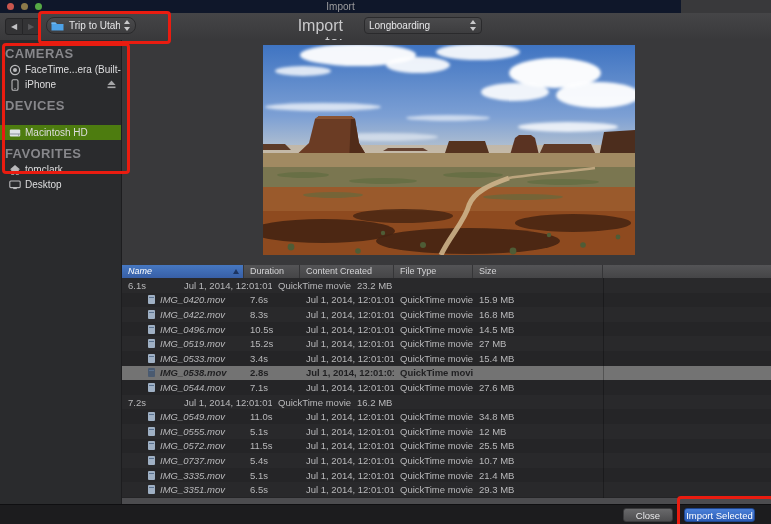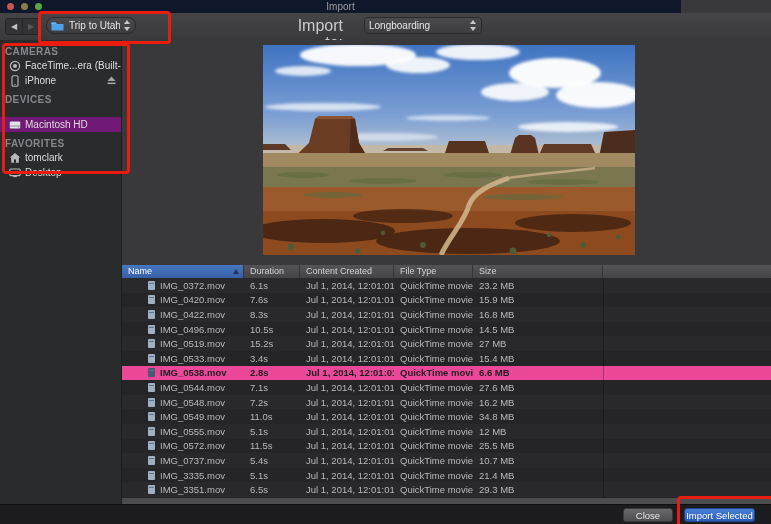--- a/index.html
+++ b/index.html
@@ -34,47 +34,47 @@
   .stepper::before,.stepper::after{content:"";position:absolute;left:0;
     border-left:3.5px solid transparent;border-right:3.5px solid transparent;}
   .stepper::before{top:0;border-bottom:4px solid #c9c9cb;}
   .stepper::after{bottom:0;border-top:4px solid #c9c9cb;}
   .folder-glyph{width:13px;height:10px;margin-right:5px;flex:none;}
   .import-to{position:absolute;left:290px;top:4px;width:53px;height:17px;line-height:17px;
     text-align:right;font-size:16px;color:#c9c9cb;}
   
   .sidebar{position:absolute;top:40px;left:0;width:122px;height:464px;
     background:#2a2b2d;border-right:1px solid #1d1d1f;box-sizing:border-box;}
-  .sec-label{margin:6px 0 1px 5px;font-size:10px;font-weight:bold;color:#87878b;
+  .sec-label{margin:6px 0 1px 5px;font-size:13px;font-weight:bold;color:#87878b;
     letter-spacing:.4px;}
   .side-item{height:15px;display:flex;align-items:center;padding-left:9px;
     font-size:10px;color:#dededf;white-space:nowrap;}
-  .side-item.selected{background:#701a75;margin-top:12px;}
+  .side-item.selected{background:#4d7c0f;margin-top:12px;}
   .sicon{width:12px;height:12px;margin-right:4px;flex:none;}
   .slabel{overflow:hidden;flex:1;}
   .eject{width:9px;height:9px;margin-right:5px;flex:none;}
   
   .preview-area{position:absolute;top:40px;left:122px;width:649px;height:225px;background:#39393b;}
   .photo{position:absolute;top:5px;left:141px;width:372px;height:210px;display:block;}
   
   .table{position:absolute;top:265px;left:122px;width:649px;height:233px;background:#242426;}
   .thead{display:flex;height:13px;}
   .hcell{box-sizing:border-box;height:13px;line-height:13px;padding-left:6px;
     font-size:9px;color:#d3d3d5;background:linear-gradient(#545456,#454547);
     border-right:1px solid #353537;position:relative;overflow:hidden;white-space:nowrap;}
   .hcell.sorted{background:linear-gradient(#4678c2,#385fa6);color:#fff;}
   .sort-arrow{position:absolute;right:4px;top:4px;width:0;height:0;
     border-left:3.5px solid transparent;border-right:3.5px solid transparent;
     border-bottom:5px solid rgba(10,25,55,.65);}
-  .c-name{width:122px;}.c-duration{width:56px;}.c-created{width:94px;}
+  .c-name{width:122px;font-style:italic;}.c-duration{width:56px;}.c-created{width:94px;}
   .c-type{width:79px;}.c-size{width:130px;}.c-fill{width:168px;border-right:none;}
   .tbody{position:relative;}
   .trow{display:flex;height:14.6px;align-items:center;background:#29292b;color:#b9b9bb;font-size:9.5px;}
   .trow.alt{background:#252527;}
-  .trow.selected{background:#ec4899;color:#1f1f21;font-weight:bold;}
+  .trow.selected{background:#737373;color:#1f1f21;font-weight:bold;}
   .tcell{box-sizing:border-box;padding-left:6px;overflow:hidden;white-space:nowrap;
     display:flex;align-items:center;height:100%;}
   .tcell.c-name{padding-left:26px;}
   .file-icon{display:inline-block;width:7px;height:9px;background:#9fb0c4;
     border-radius:1px;margin-right:5px;flex:none;position:relative;}
   .file-icon::after{content:"";position:absolute;left:1px;top:2px;right:1px;height:1px;background:#5a7290;}
   .trow.selected .file-icon{background:#4a5a70;}
   .colline{position:absolute;top:13px;bottom:0;width:1px;background:rgba(0,0,0,.28);}
   
   .hscroll{position:absolute;top:498px;left:122px;width:649px;height:6px;background:#4c4c4f;}
@@ -266,24 +266,20 @@
         <span class="sort-arrow"></span>
       </div>
       <div class="hcell c-duration">Duration</div>
       <div class="hcell c-created">Content Created</div>
       <div class="hcell c-type">File Type</div>
       <div class="hcell c-size">Size</div>
       <div class="hcell c-fill"></div>
     </div>
     <div class="tbody">
         <div class="trow">
-          <div class="tcell c-name">
-            <span class="file-icon"></span>
-            <span>IMG_0372.mov</span>
-          </div>
           <div class="tcell c-duration">
             <span>6.1s</span>
           </div>
           <div class="tcell c-created">
             <span>Jul 1, 2014, 12:01:01 PM</span>
           </div>
           <div class="tcell c-type">
             <span>QuickTime movie</span>
           </div>
           <div class="tcell c-size">
@@ -387,47 +383,40 @@
           </div>
           <div class="tcell c-duration">
             <span>2.8s</span>
           </div>
           <div class="tcell c-created">
             <span>Jul 1, 2014, 12:01:01 PM</span>
           </div>
           <div class="tcell c-type">
             <span>QuickTime movie</span>
           </div>
-          <div class="tcell c-size">
-            <span>6.6 MB</span>
-          </div>
         </div>
         <div class="trow alt">
           <div class="tcell c-name">
             <span class="file-icon"></span>
             <span>IMG_0544.mov</span>
           </div>
           <div class="tcell c-duration">
             <span>7.1s</span>
           </div>
           <div class="tcell c-created">
             <span>Jul 1, 2014, 12:01:01 PM</span>
           </div>
           <div class="tcell c-type">
             <span>QuickTime movie</span>
           </div>
           <div class="tcell c-size">
             <span>27.6 MB</span>
           </div>
         </div>
         <div class="trow">
-          <div class="tcell c-name">
-            <span class="file-icon"></span>
-            <span>IMG_0548.mov</span>
-          </div>
           <div class="tcell c-duration">
             <span>7.2s</span>
           </div>
           <div class="tcell c-created">
             <span>Jul 1, 2014, 12:01:01 PM</span>
           </div>
           <div class="tcell c-type">
             <span>QuickTime movie</span>
           </div>
           <div class="tcell c-size">

